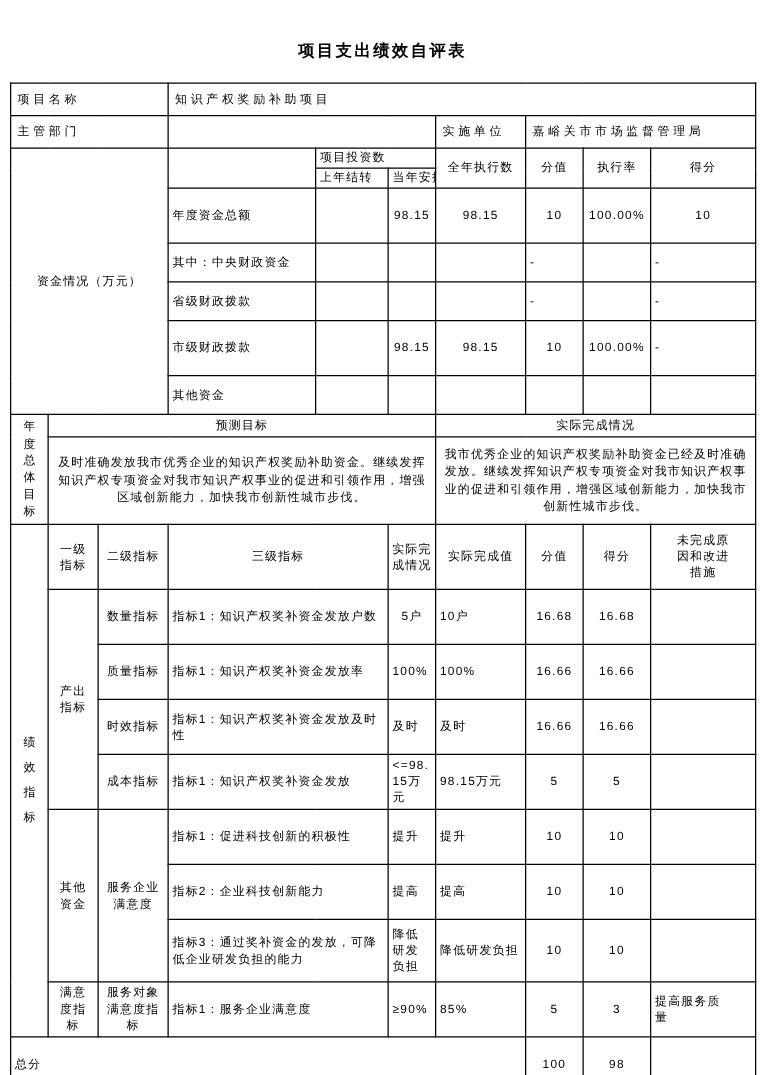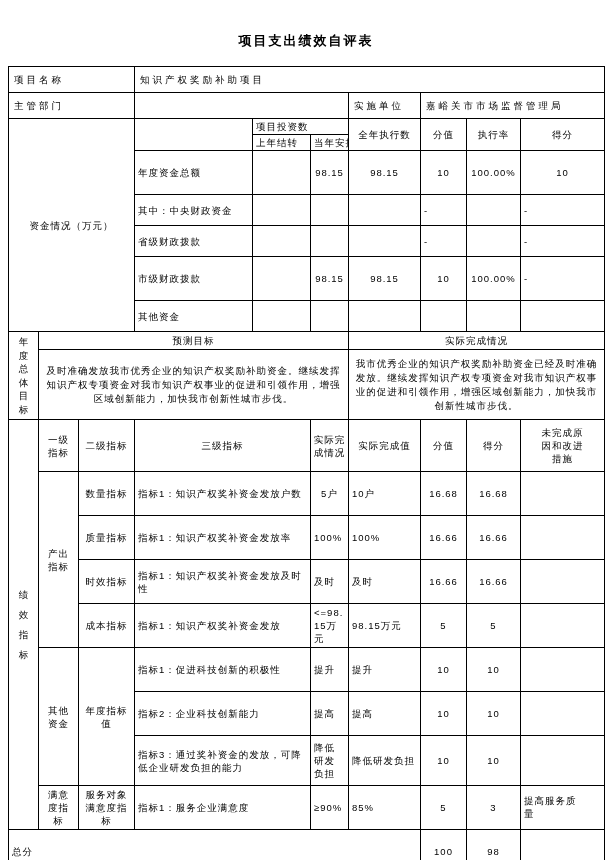--- a/index.html
+++ b/index.html
@@ -175,21 +175,21 @@
       <td colspan="2" class="txt">指标1：知识产权奖补资金发放</td>
       <td class="txt">&lt;=98.15万元</td>
       <td class="txt">98.15万元</td>
       <td class="num">5</td>
       <td class="num">5</td>
       <td class="txt"></td>
     </tr>
 
     <tr style="height:23px">
       <td rowspan="3" class="ctr"><span class="blk2">其他资金</span></td>
-      <td rowspan="3" class="ctr"><span class="blk4">年度指标值</span></td>
+      <td rowspan="3" class="ctr"><span class="blk4">服务企业满意度</span></td>
       <td colspan="2" class="txt">指标1：促进科技创新的积极性</td>
       <td class="txt">提升</td>
       <td class="txt">提升</td>
       <td class="num">10</td>
       <td class="num">10</td>
       <td class="txt"></td>
     </tr>
     <tr style="height:25px">
       <td colspan="2" class="txt">指标2：企业科技创新能力</td>
       <td class="txt">提高</td>

